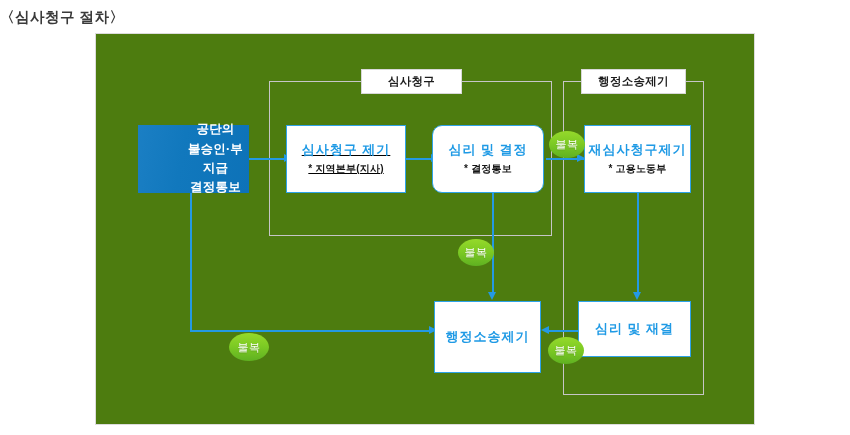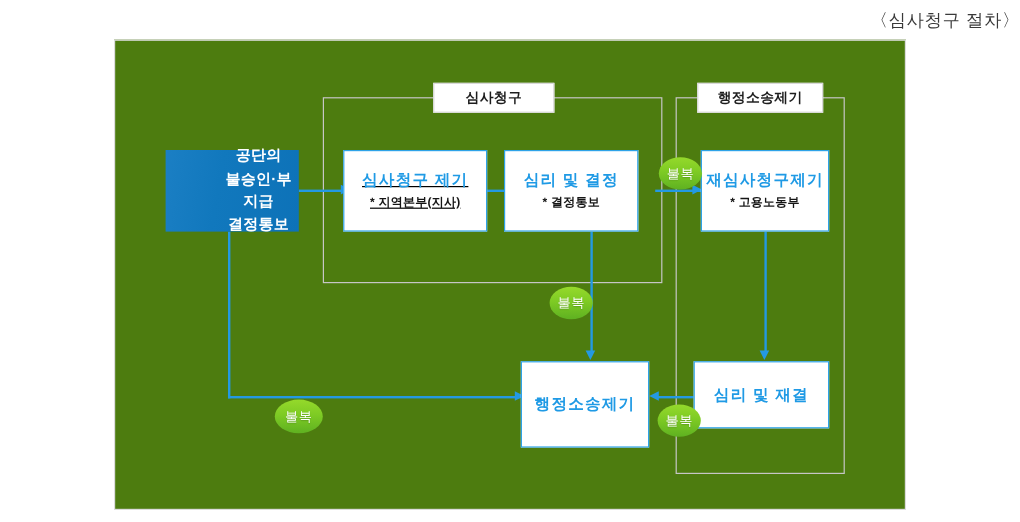--- a/index.html
+++ b/index.html
@@ -13,23 +13,23 @@
     position: relative;
     font-family: "Liberation Sans", "DejaVu Sans", sans-serif;
     overflow: hidden;
   }
 
   #page-title {
     position: absolute;
     left: 0;
     top: 8px;
     width: 850px;
-    text-align: right;
+    text-align: left;
     font-size: 14.5px;
-    font-weight: normal;
+    font-weight: bold;
     color: #3a3a3a;
     letter-spacing: 0.5px;
   }
 
   
   .canvas {
     position: absolute;
     left: 95px;
     top: 33px;
     width: 660px;
@@ -186,21 +186,21 @@
       <span>불승인·부지급</span><br>
       <span>결정통보</span>
     </div>
   </div>
 
   <div class="node node-outline" style="left:190px; top:91px; width:120px; height:68px;text-decoration:underline;">
     <div class="ttl">심사청구 제기</div>
     <div class="sub">* 지역본부(지사)</div>
   </div>
 
-  <div class="node node-outline" style="left:324px; top:91px; width:112px; height:68px;">
+  <div class="node node-outline" style="left:336px; top:91px; width:112px; height:68px;border-radius:10px;">
     <div class="ttl">심리 및 결정</div>
     <div class="sub">* 결정통보</div>
   </div>
 
   <div class="node node-outline" style="left:488px; top:91px; width:107px; height:68px;">
     <div class="ttl">재심사청구제기</div>
     <div class="sub">* 고용노동부</div>
   </div>
 
   <div class="node node-outline" style="left:338px; top:267px; width:107px; height:72px;">

